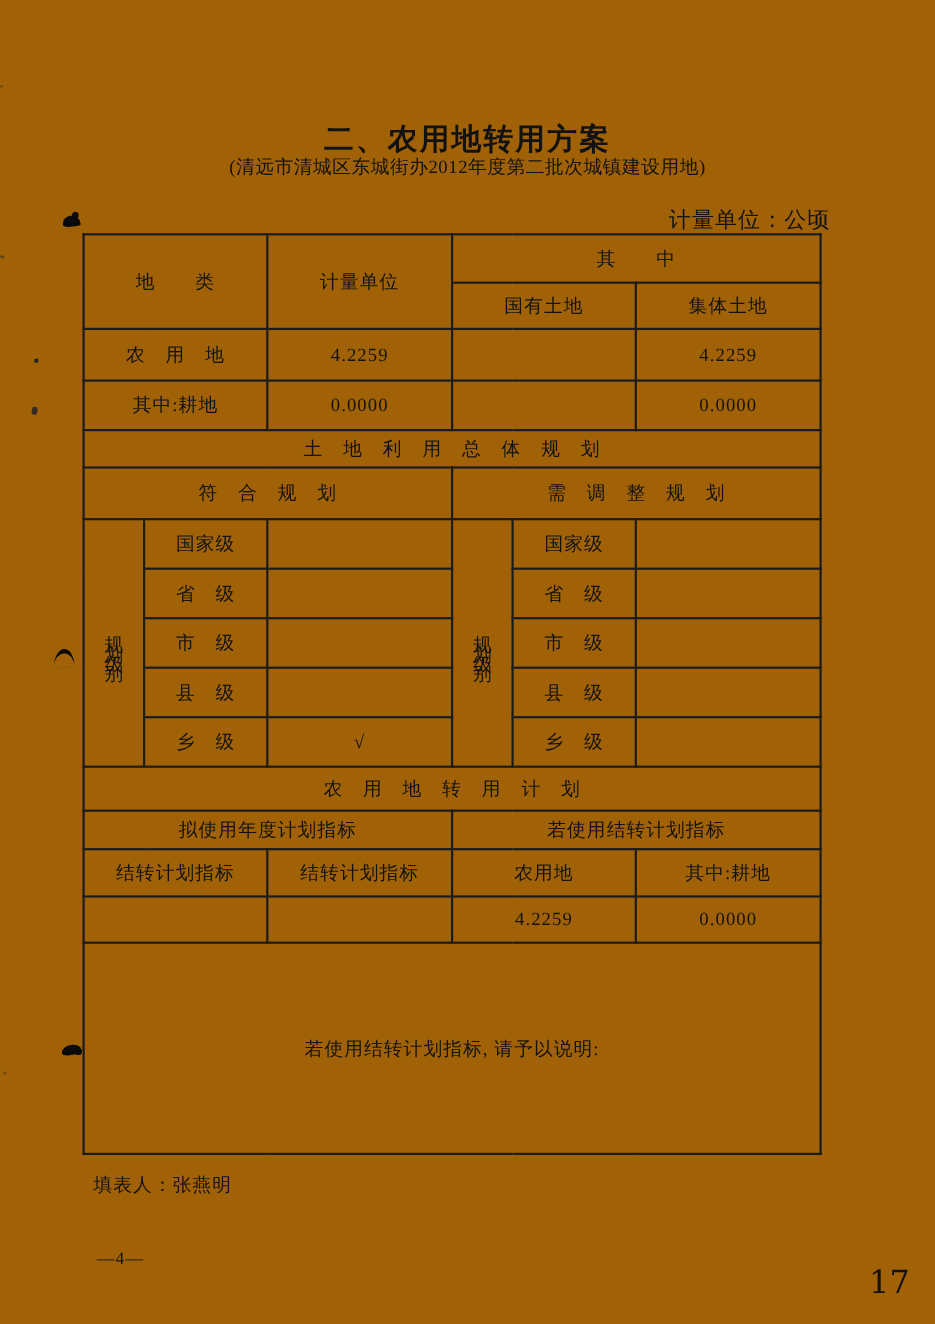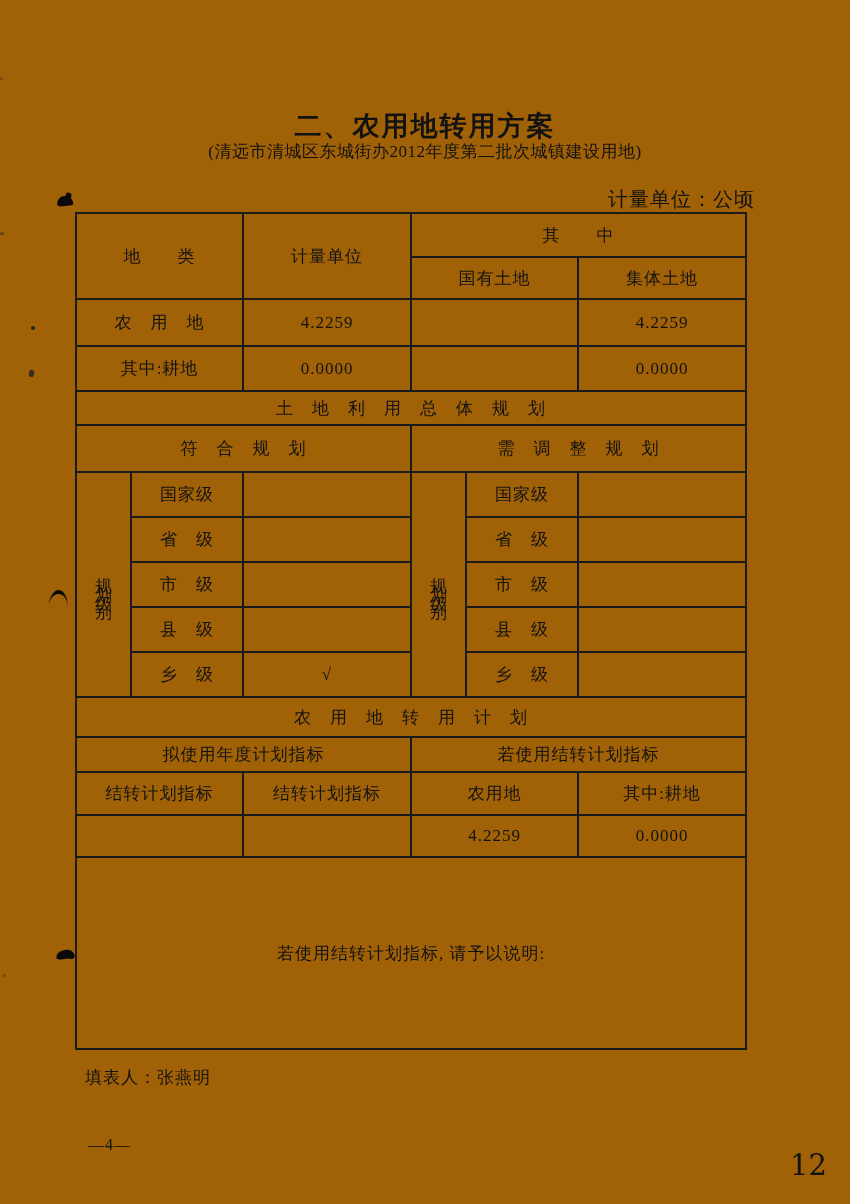--- a/index.html
+++ b/index.html
@@ -181,21 +181,21 @@
         <td class="num">0.0000</td>
       </tr>
       <tr>
         <td colspan="6" class="note">若使用结转计划指标, 请予以说明:</td>
       </tr>
     </tbody>
   </table>
 
   <div class="filler">填表人：张燕明</div>
   <div class="pageno">—4—</div>
-  <div class="corner">12</div>
+  <div class="corner">17</div>
 
   <div class="blob1"></div>
   <div class="crescent"></div>
   <div class="blob3"></div>
   <div class="speck s1"></div>
   <div class="speck s2"></div>
   <div class="speck s3"></div>
   <div class="speck s4"></div>
   <div class="speck s5"></div>
 

